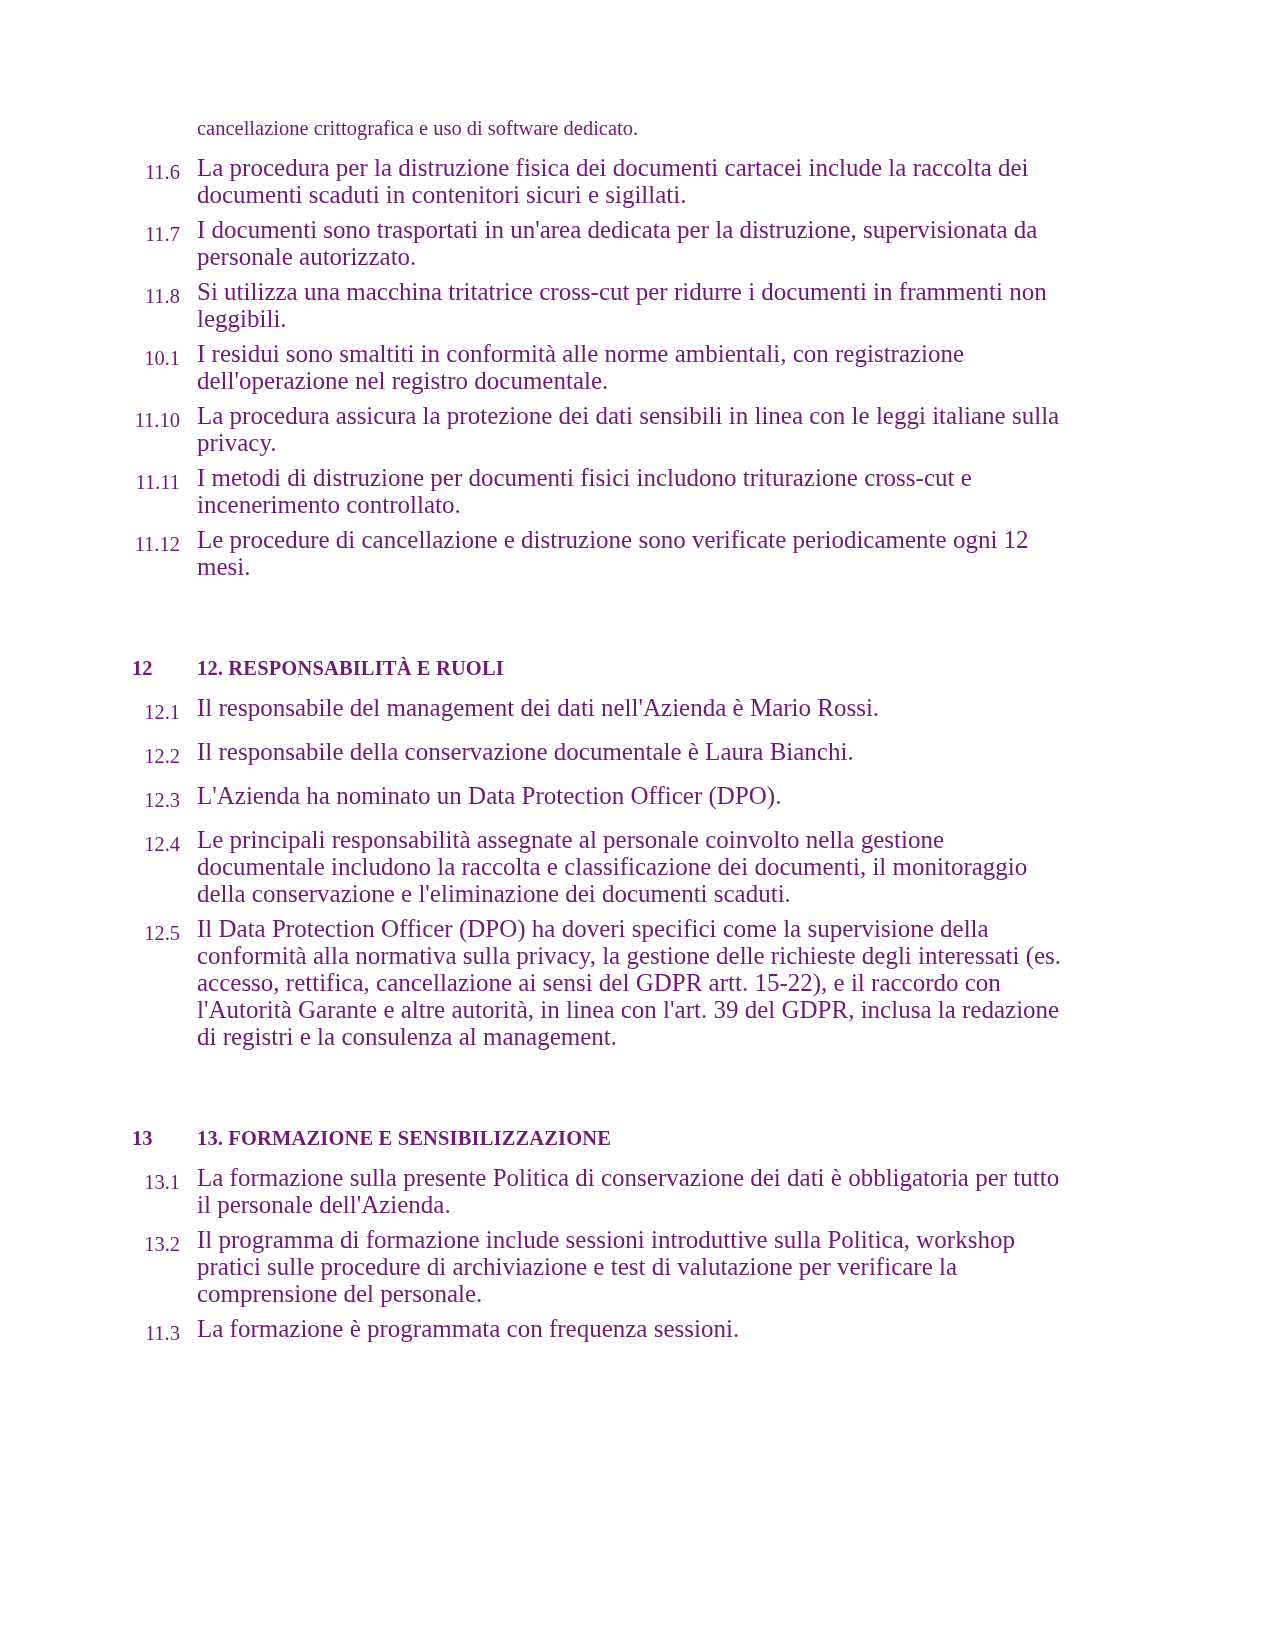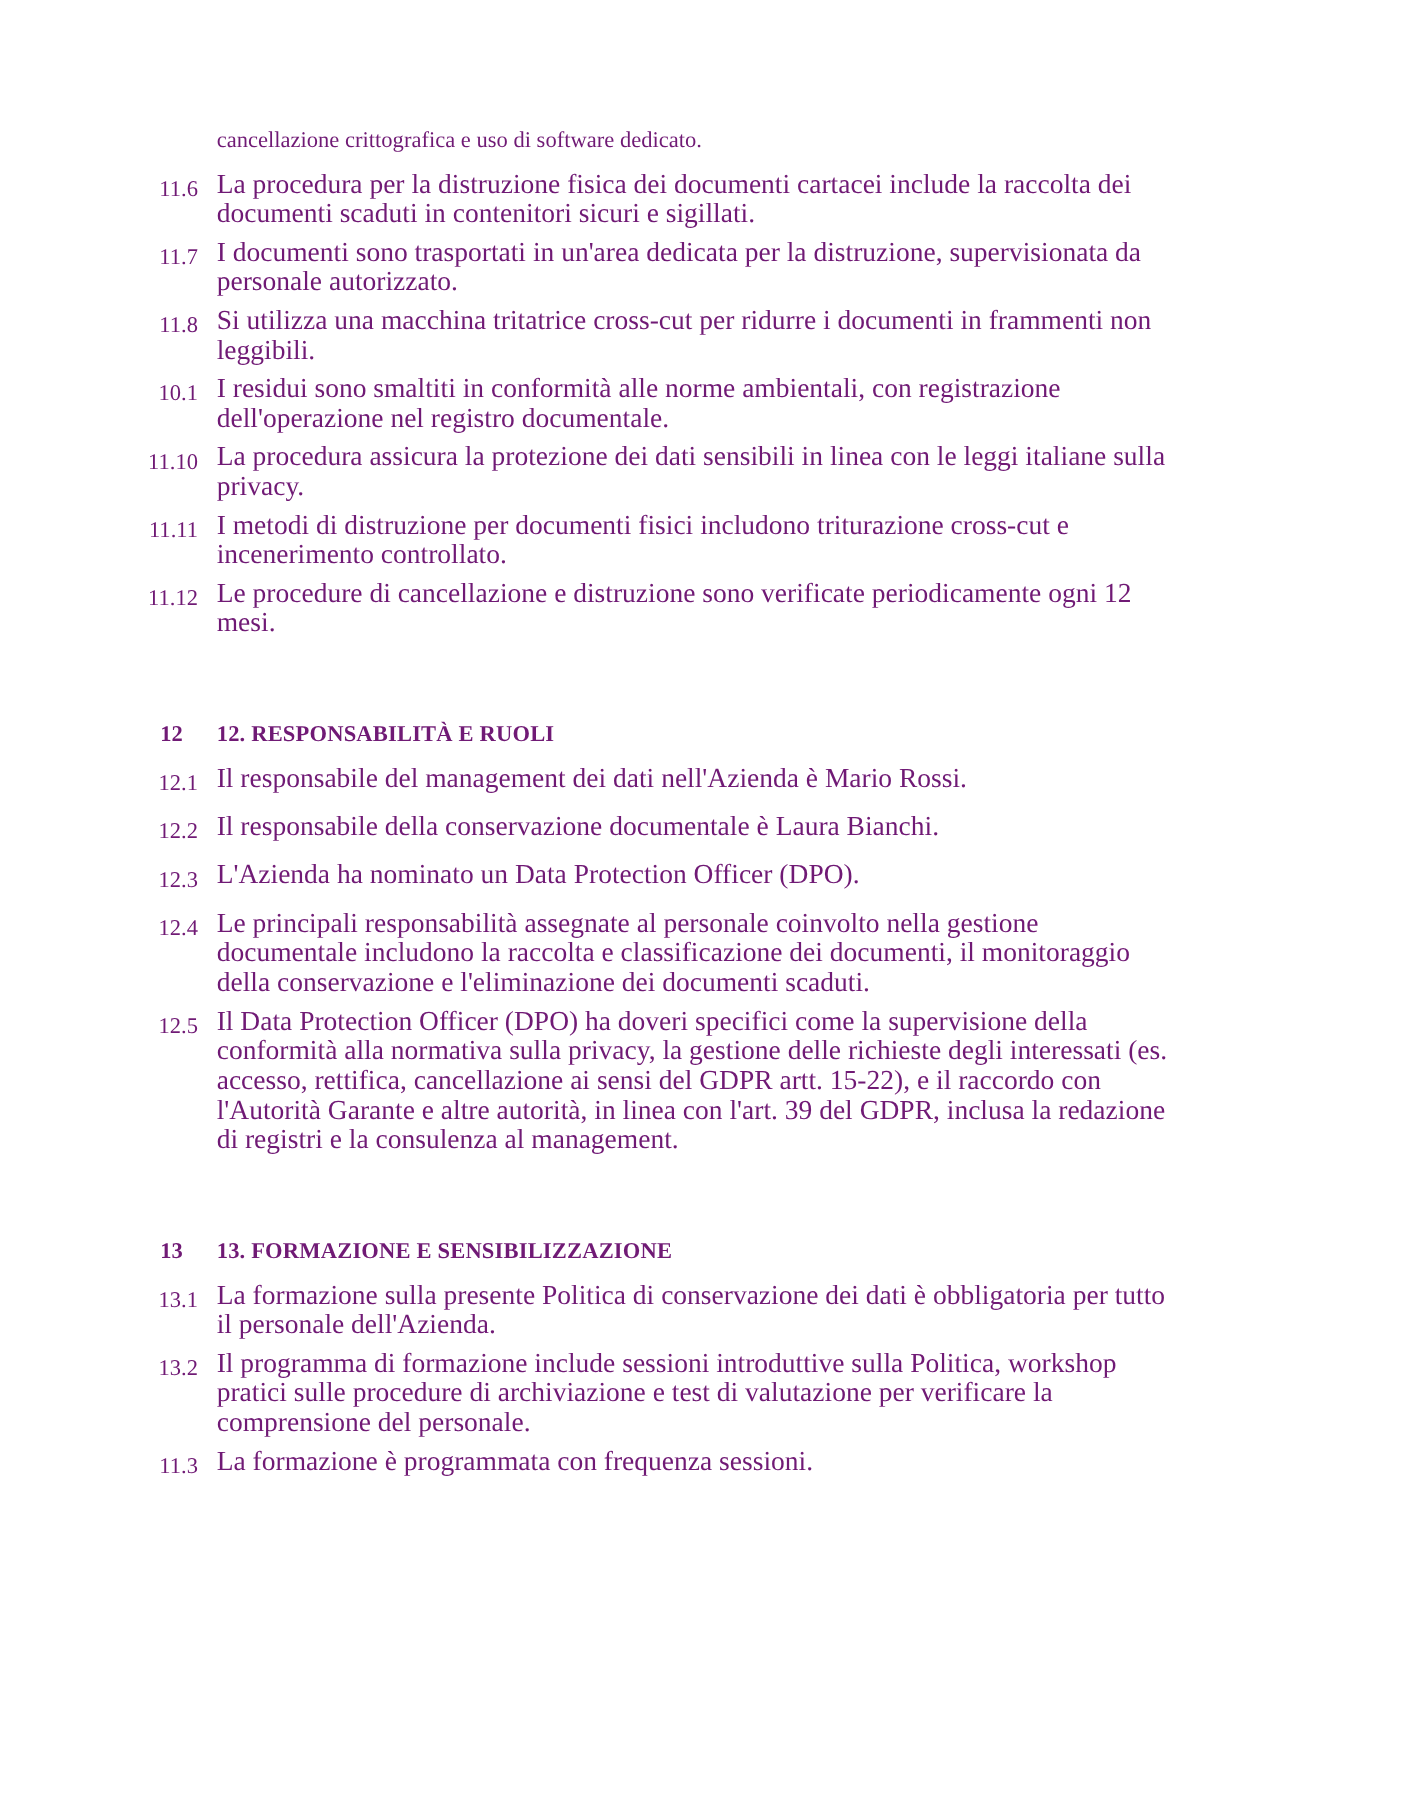--- a/index.html
+++ b/index.html
@@ -53,21 +53,21 @@
     display: flex;
     align-items: flex-start;
     margin-top: 70px;
   }
   .section-heading .clause-number {
     font-weight: bold;
     font-size: 20.5px;
     line-height: 36px;
     width: 48px;
     min-width: 48px;
-    text-align: center;
+    text-align: left;
     padding-right: 0;
   }
   .section-heading .heading-text {
     margin-left: 17px;
     font-weight: bold;
     font-size: 20.5px;
     line-height: 36px;
     letter-spacing: 0.15px;
     text-align: center;
   }

